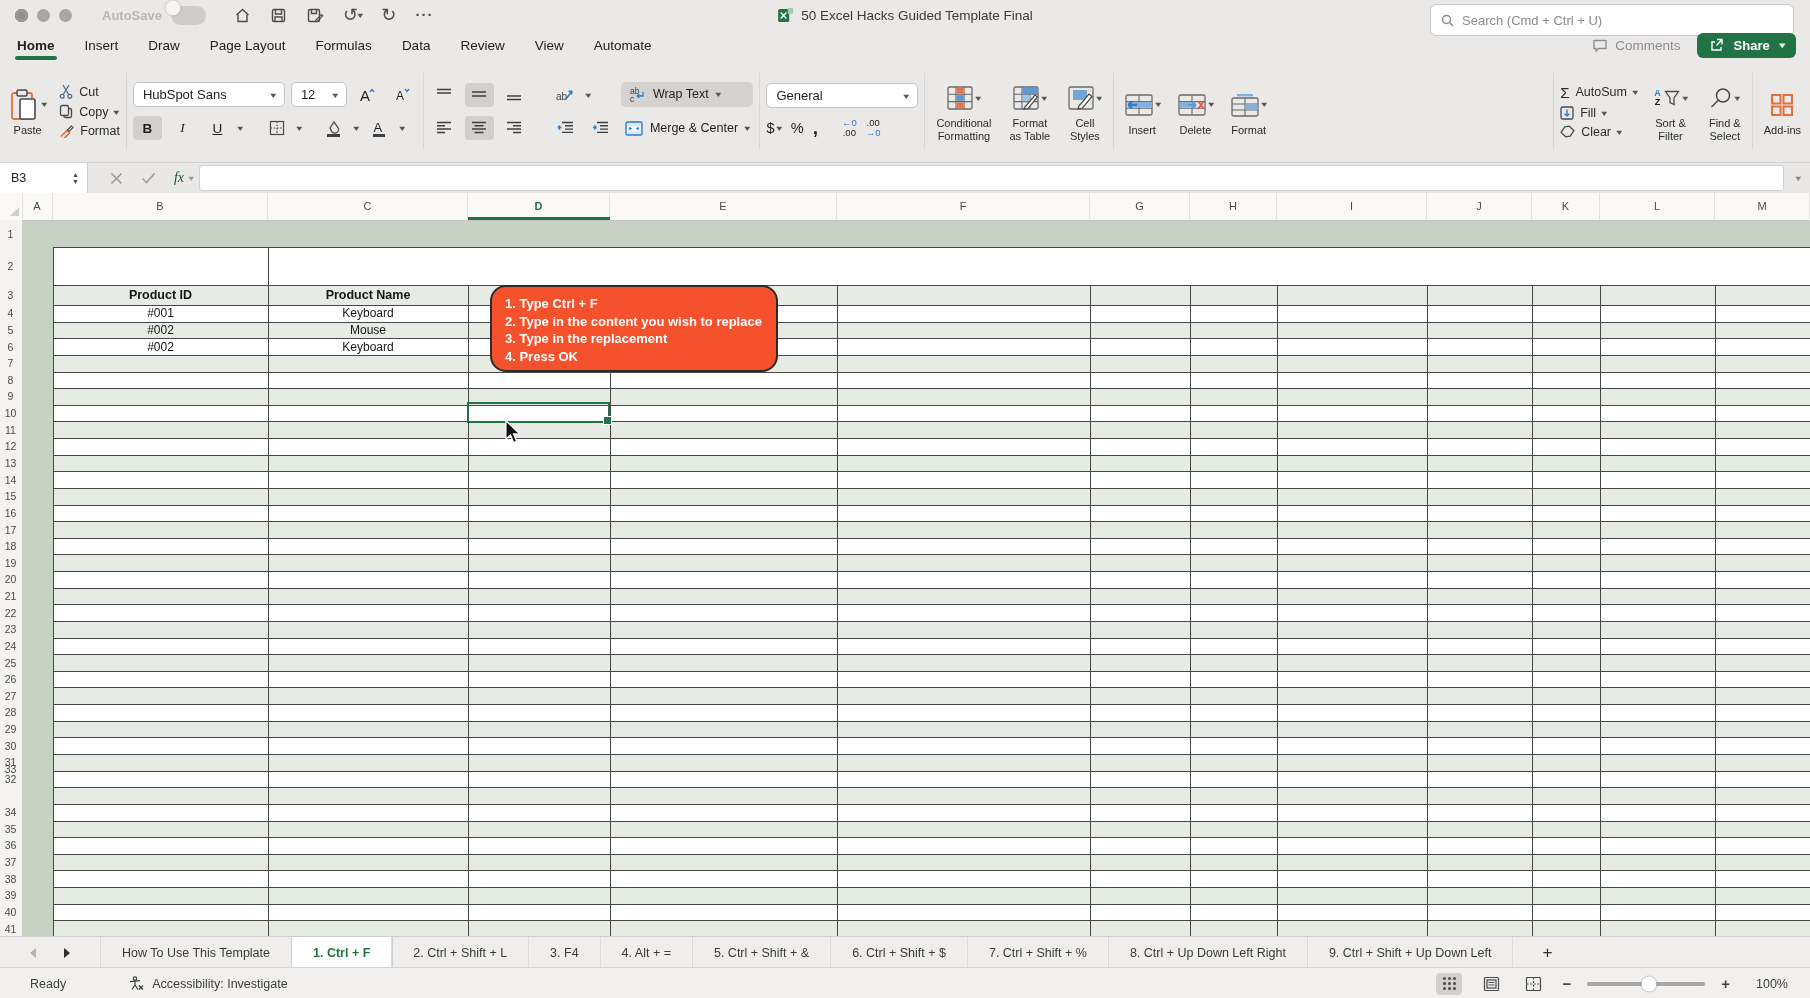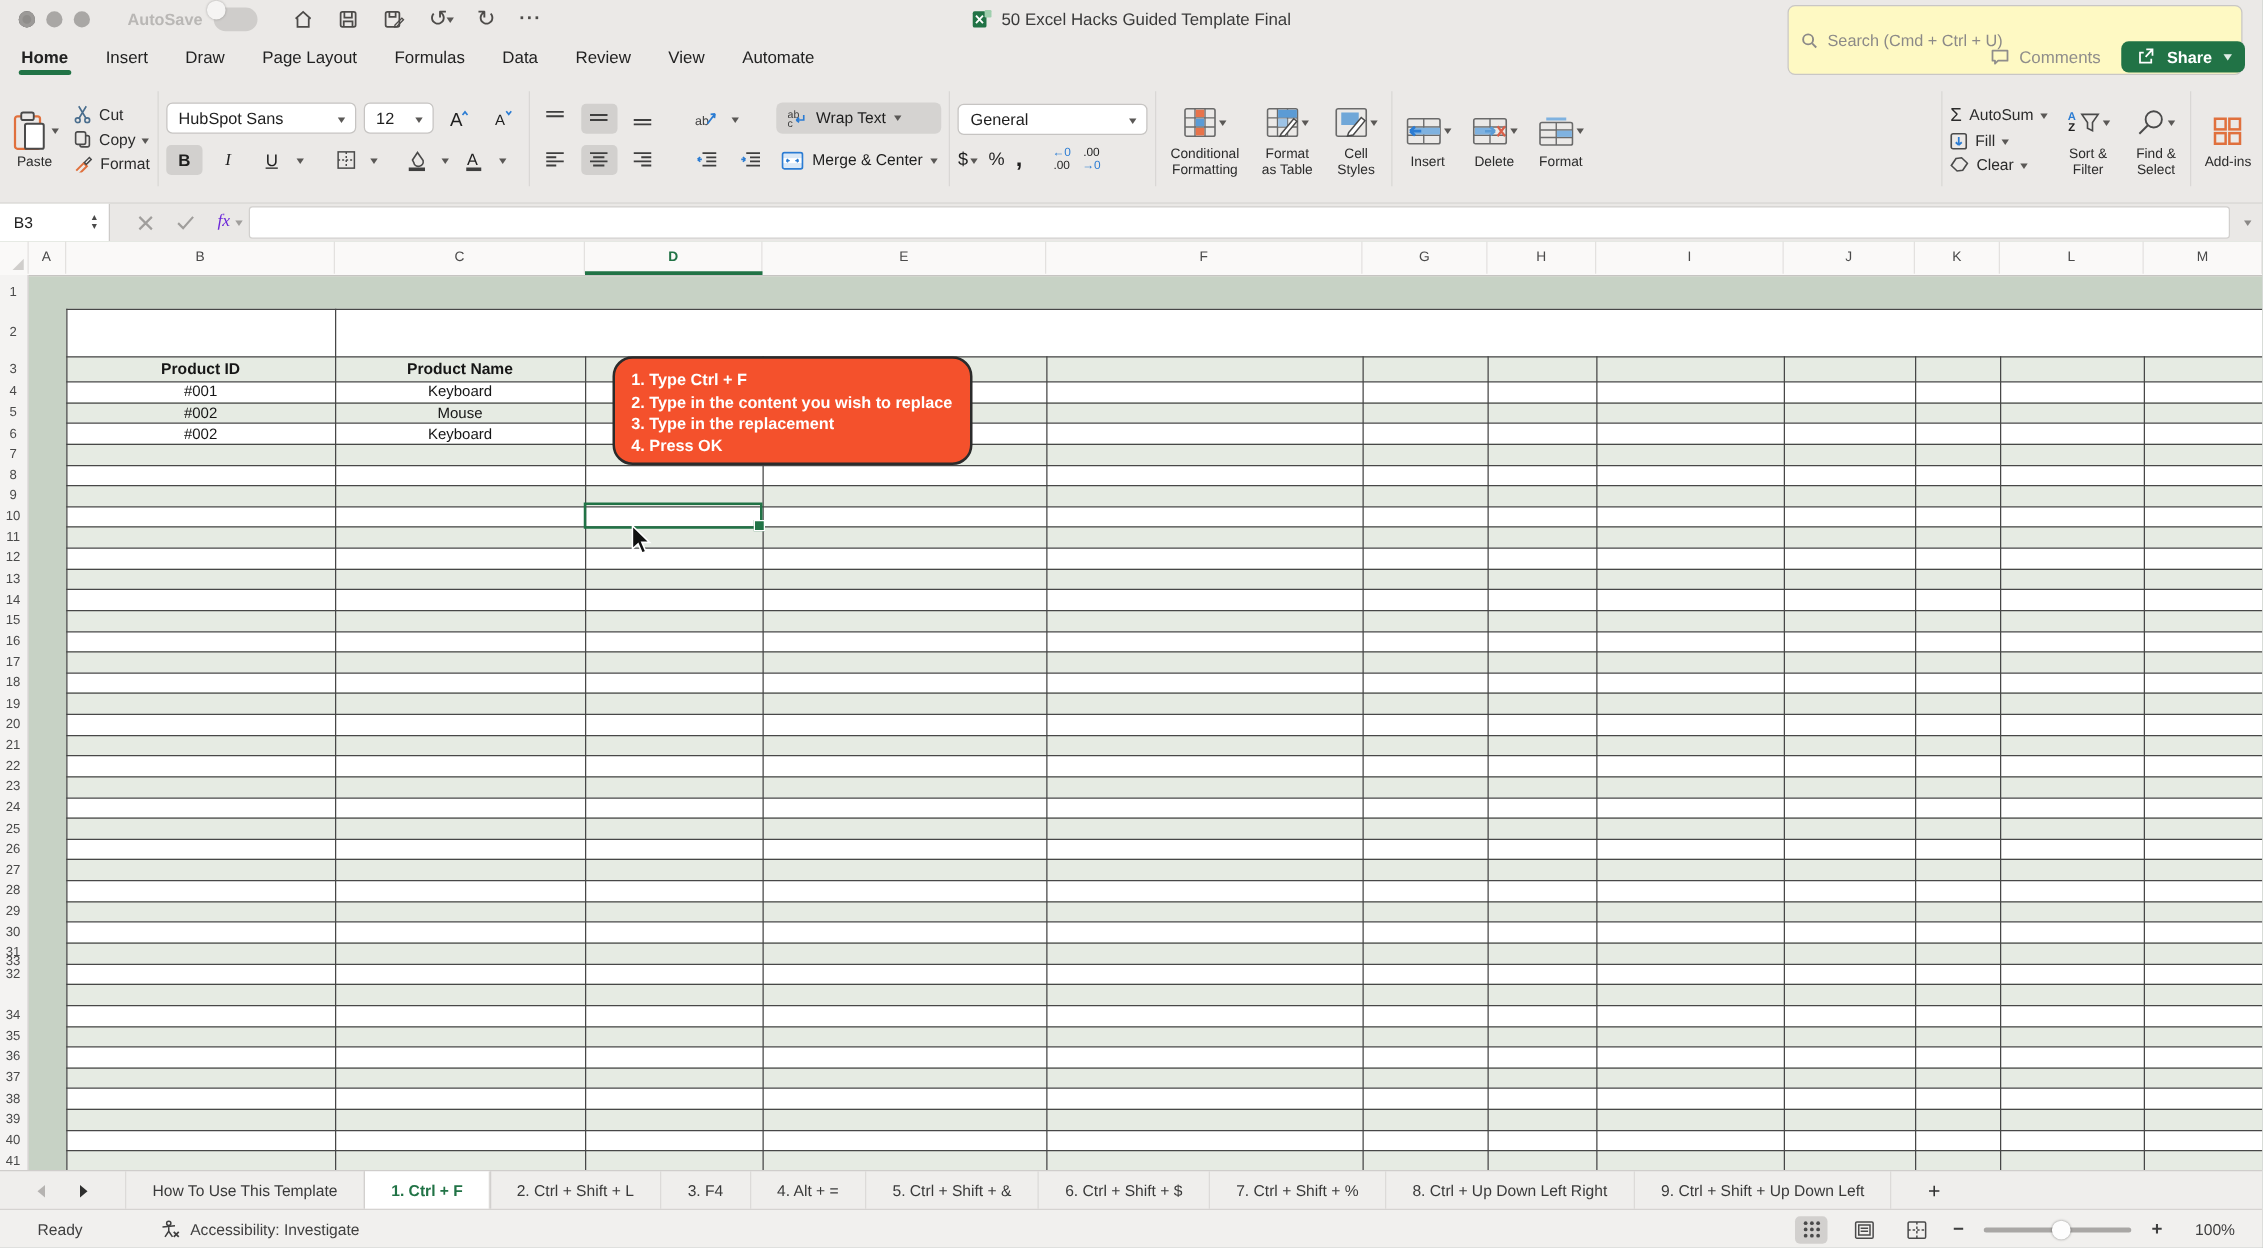--- a/index.html
+++ b/index.html
@@ -14,21 +14,21 @@
   .toggle{width:35px;height:19px;border-radius:10px;background:#cfcdcb;margin-left:9px;position:relative}
   .toggle .knob{position:absolute;left:2px;top:2px;width:15px;height:15px;border-radius:50%;background:#f5f4f3;box-shadow:0 0 2px rgba(0,0,0,.3)}
   .tb-icons{display:flex;align-items:center;gap:19px;margin-left:28px;color:#4d4b49}
   .tb-ic{display:flex;align-items:center}
   .undo-glyph::after{content:"↺";font-size:18px;color:#4d4b49}
   .redo-glyph::after{content:"↻";font-size:18px;color:#4d4b49}
   .more-glyph::after{content:"···";font-size:15px;letter-spacing:1px;color:#4d4b49;font-weight:bold}
   .chev{font-size:8.5px;color:#5a5856;transform:scaleX(1.4);display:inline-block}
   .chev::after{content:"▾"}
   .tb-title{position:absolute;left:50%;transform:translateX(-50%);display:flex;align-items:center;gap:7px;font-size:13.5px;color:#3a3a3a}
-  .searchbox{position:absolute;right:16px;top:4px;width:342px;height:22px;border:1px solid #c9c7c5;border-radius:6px;display:flex;align-items:center;gap:8px;padding:16px 10px;color:#8c8a88;font-size:13px;background:#fef9c3}
+  .searchbox{position:absolute;right:16px;top:4px;width:342px;height:22px;border:1px solid #c9c7c5;border-radius:6px;display:flex;align-items:center;gap:8px;padding:4px 10px;color:#8c8a88;font-size:13px;background:#ffffff}
   
   .menubar{position:absolute;top:30px;left:0;right:0;height:30px;display:flex;align-items:center}
   .menu-tabs{display:flex;gap:28px;margin-left:16px;font-size:13.5px;color:#222}
   .menu-tab{position:relative;padding:3px 1px;white-space:nowrap}
   .menu-tab.active{font-weight:bold}
   .menu-tab.active::after{content:"";position:absolute;left:-1px;right:-1px;bottom:-4px;height:3.5px;border-radius:2px;background:var(--accent,#217346)}
   .menubar-right{margin-left:auto;display:flex;align-items:center;gap:16px;margin-right:14px}
   .comments{display:flex;align-items:center;gap:7px;color:#8f8d8b;font-size:13.5px}
   .share{display:flex;align-items:center;gap:10px;background:var(--accent,#217346);color:#fff;font-weight:bold;font-size:13px;padding:5px 12px;border-radius:6px}
   .share .chev{color:#dfeee6}
@@ -55,21 +55,21 @@
   .sigma::after{content:"Σ";font-size:15px;color:#2b2b2b}
   .azt{font-size:9px;line-height:9px;font-weight:bold;color:#2b7cd3}
   .azt .z{color:#1e1e1e}
   .spacer{flex:1 1 auto}
   
   .fbar{position:absolute;top:163px;left:0;right:0;height:30px;background:#eae8e6;border-bottom:1px solid #c9c7c5;display:flex;align-items:center}
   .namebox{width:88px;height:30px;background:#fff;border-right:1px solid #cdcbc9;display:flex;align-items:center;padding-left:11px;font-size:12.5px;color:#1e1e1e;box-sizing:border-box}
   .stepper{display:flex;flex-direction:column;gap:1px;margin-left:-16px;margin-right:22px}
   .stepper span{font-size:7px;color:#4a4a4a;line-height:6px}
   .fbtn{margin:0 9px;color:#9b9997;font-size:14px;display:flex;align-items:center}
-  .fx{font-style:italic;font-family:"Liberation Serif",serif;color:#6d28d9;font-size:14px}
+  .fx{font-style:italic;font-family:"Liberation Serif",serif;color:#14532d;font-size:14px}
   .finput{flex:1;height:24px;background:#fff;border:1px solid #d2d0ce;border-radius:3px;margin:0 12px 0 6px}
   
   #sheet{position:absolute;top:193px;left:0;width:1810px;height:743px;background:var(--sage,#c7d2c5);overflow:hidden}
   #gen{position:absolute;inset:0}
   .colstrip{position:absolute;top:0;left:0;right:0;height:27px;background:#faf9f8;border-bottom:1px solid #c6c4c2;z-index:3}
   .colletter{position:absolute;top:0;height:26px;display:flex;align-items:center;justify-content:center;font-size:11px;color:#4a4a4a;border-right:1px solid #e3e1df;box-sizing:border-box}
   .colletter.selcol{color:var(--accent,#217346);font-weight:bold}
   .dunder{position:absolute;height:3px;bottom:0;background:var(--accent,#217346)}
   .corner{position:absolute;left:0;top:0;width:22px;height:26px;border-right:1px solid #e3e1df}
   .corner::after{content:"";position:absolute;right:3px;bottom:3px;border-left:9px solid transparent;border-bottom:9px solid #d0cecc}

